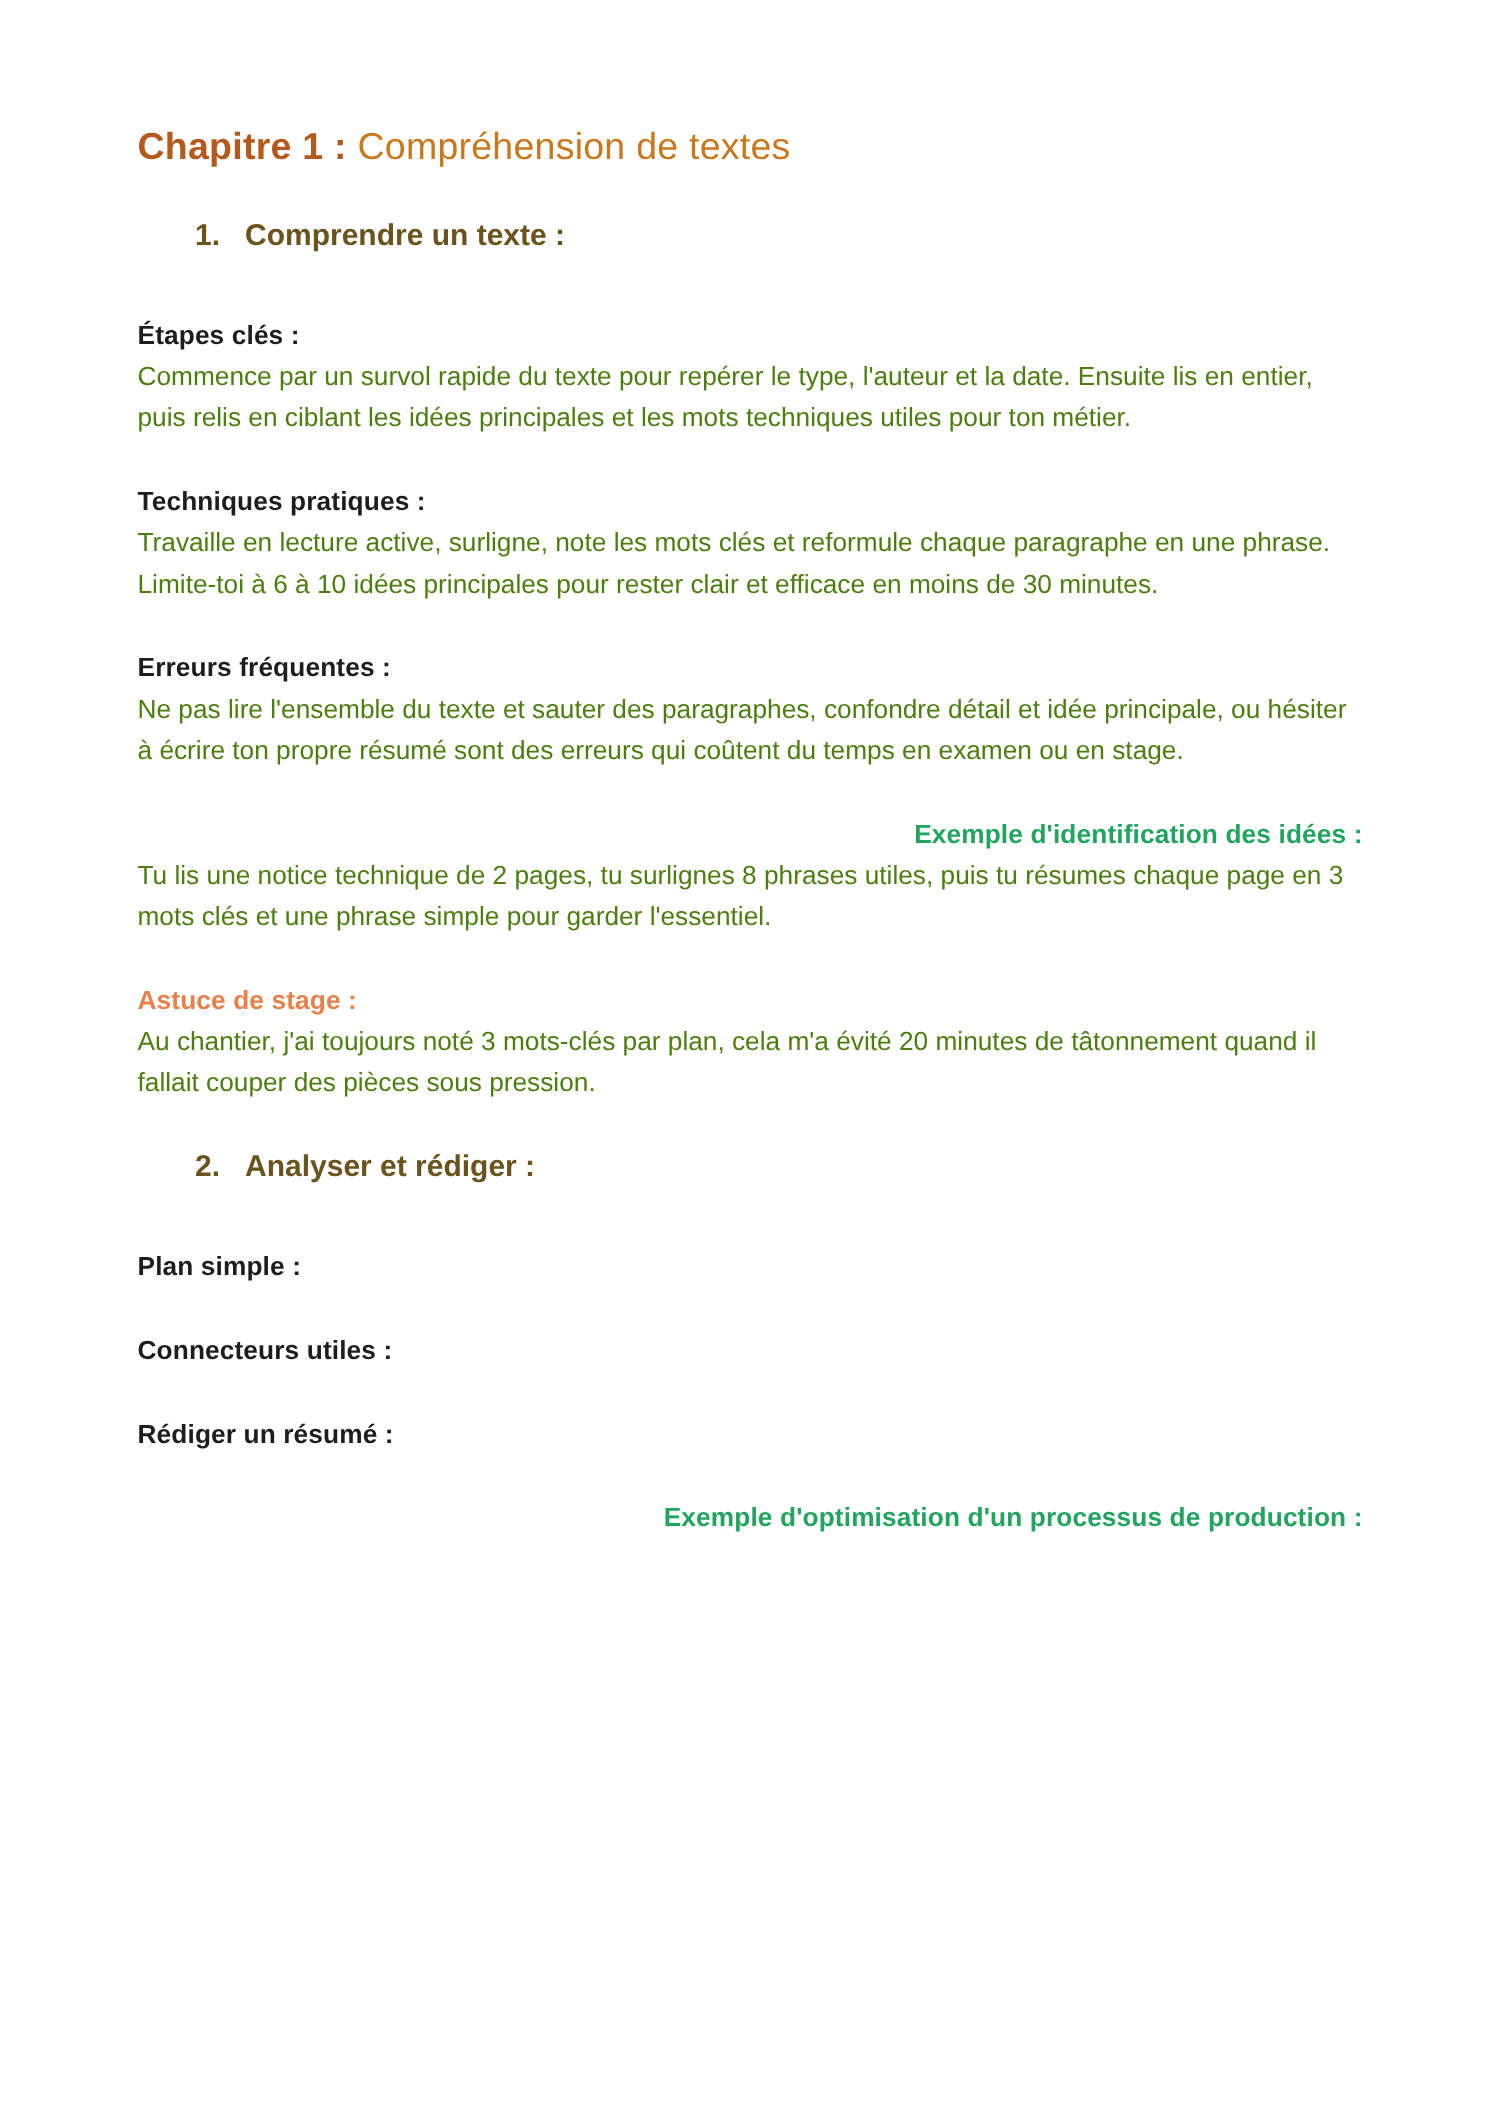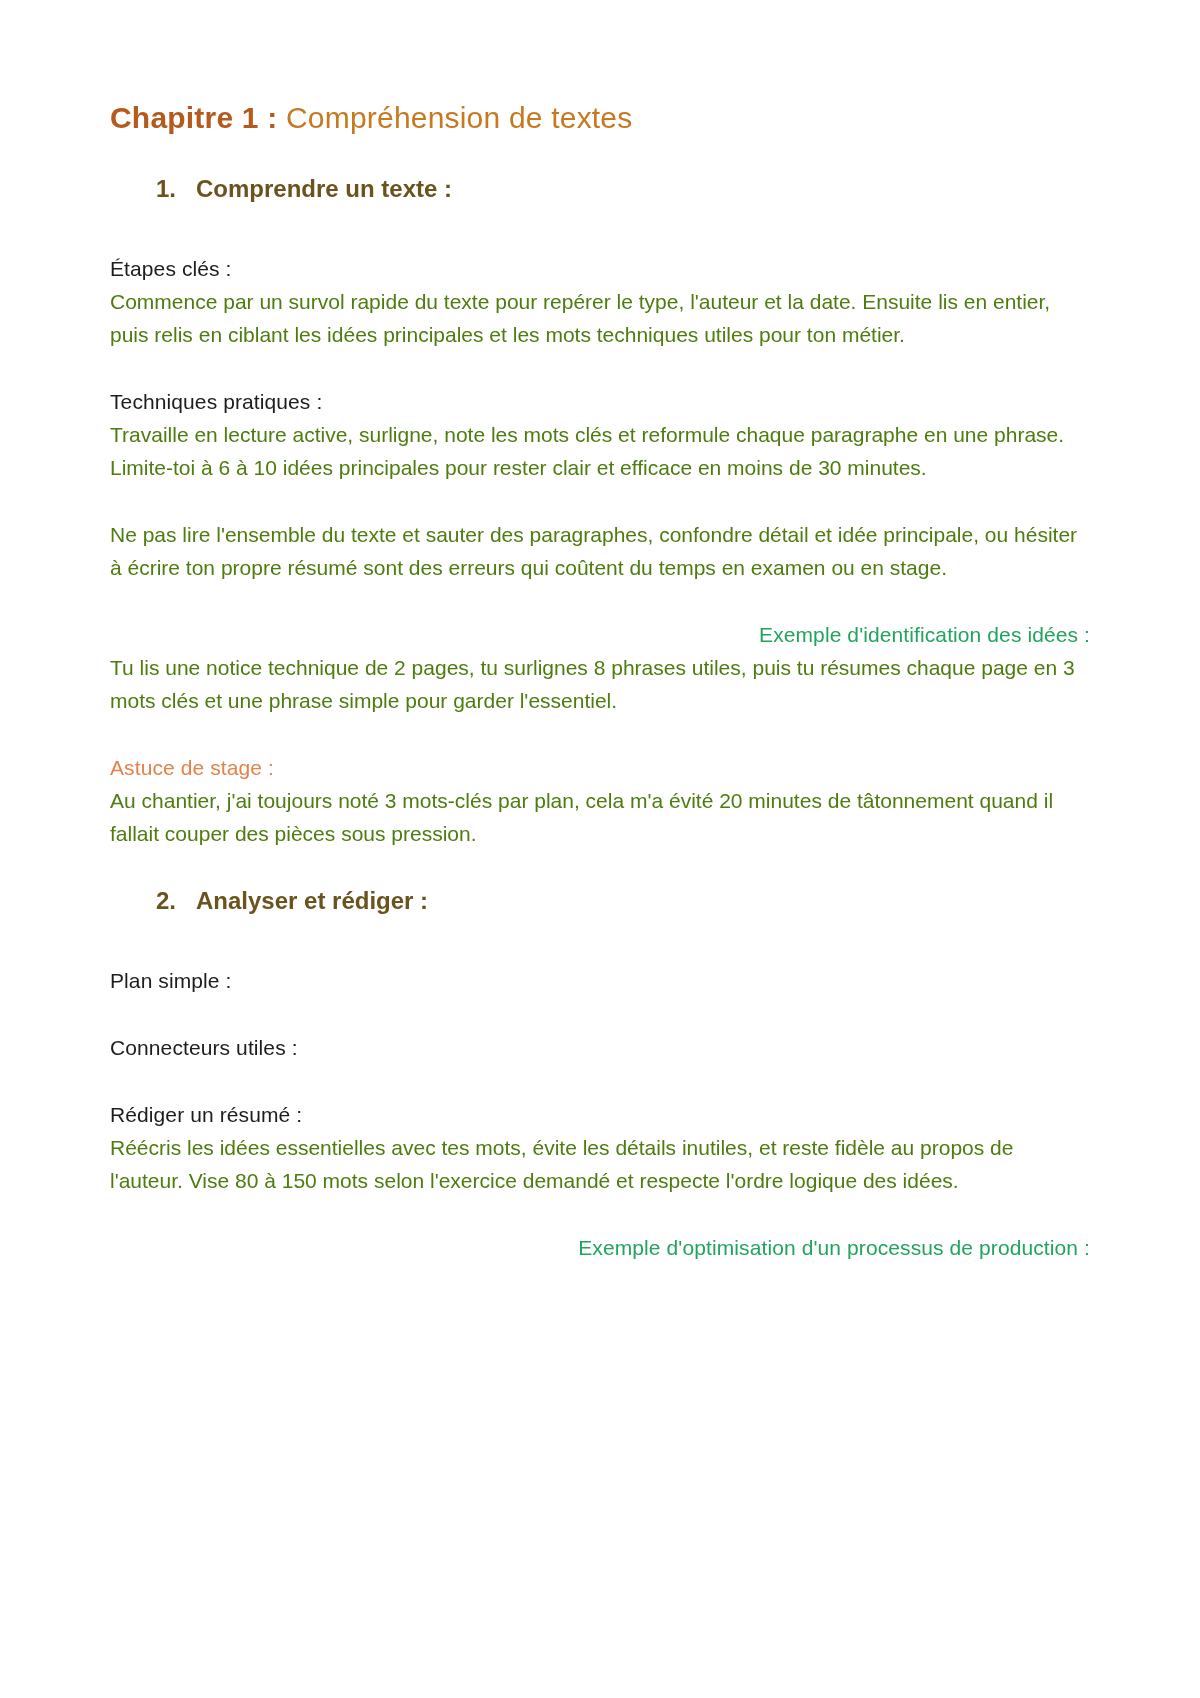--- a/index.html
+++ b/index.html
@@ -52,21 +52,21 @@
     width: 40px;
     flex: 0 0 40px;
   }
   .block {
     width: 980px;
     font-size: 21px;
     line-height: 33px;
     margin: 0 0 34px 0;
   }
   .block .block-label {
-    font-weight: 400;
+    font-weight: 700;
     letter-spacing: 0.1px;
   }
   .block .block-text {
     font-weight: 400;
     color: #4d7c0f;
   }
   .c-black  { color: #1d1d1d; }
   .c-green  { color: #22a45f; text-align: right; }
   .c-orange { color: #e6814a; }
   .block.last { margin-bottom: 0; }
@@ -90,20 +90,21 @@
     <div class="block-label c-black">Étapes clés :</div>
     <div class="block-text">Commence par un survol rapide du texte pour repérer le type, l'auteur et la date. Ensuite lis en entier, puis relis en ciblant les idées principales et les mots techniques utiles pour ton métier.</div>
   </div>
 
   <div class="block">
     <div class="block-label c-black">Techniques pratiques :</div>
     <div class="block-text">Travaille en lecture active, surligne, note les mots clés et reformule chaque paragraphe en une phrase. Limite-toi à 6 à 10 idées principales pour rester clair et efficace en moins de 30 minutes.</div>
   </div>
 
   <div class="block">
+    <div class="block-label c-black">Erreurs fréquentes :</div>
     <div class="block-text">Ne pas lire l'ensemble du texte et sauter des paragraphes, confondre détail et idée principale, ou hésiter à écrire ton propre résumé sont des erreurs qui coûtent du temps en examen ou en stage.</div>
   </div>
 
   <div class="block">
     <div class="block-label c-green">Exemple d'identification des idées :</div>
     <div class="block-text">Tu lis une notice technique de 2 pages, tu surlignes 8 phrases utiles, puis tu résumes chaque page en 3 mots clés et une phrase simple pour garder l'essentiel.</div>
   </div>
 
   <div class="block">
     <div class="block-label c-orange">Astuce de stage :</div>
@@ -118,20 +119,19 @@
   <div class="block">
     <div class="block-label c-black">Plan simple :</div>
   </div>
 
   <div class="block">
     <div class="block-label c-black">Connecteurs utiles :</div>
   </div>
 
   <div class="block">
     <div class="block-label c-black">Rédiger un résumé :</div>
-    <div class="block-text">Réécris les idées essentielles avec tes mots, évite les détails inutiles, et reste fidèle au propos de l'auteur. Vise 80 à 150 mots selon l'exercice demandé et respecte l'ordre logique des idées.</div>
   </div>
 
   <div class="block last">
     <div class="block-label c-green">Exemple d'optimisation d'un processus de production :</div>
   </div>
 
 </div>
 
 </body></html>

